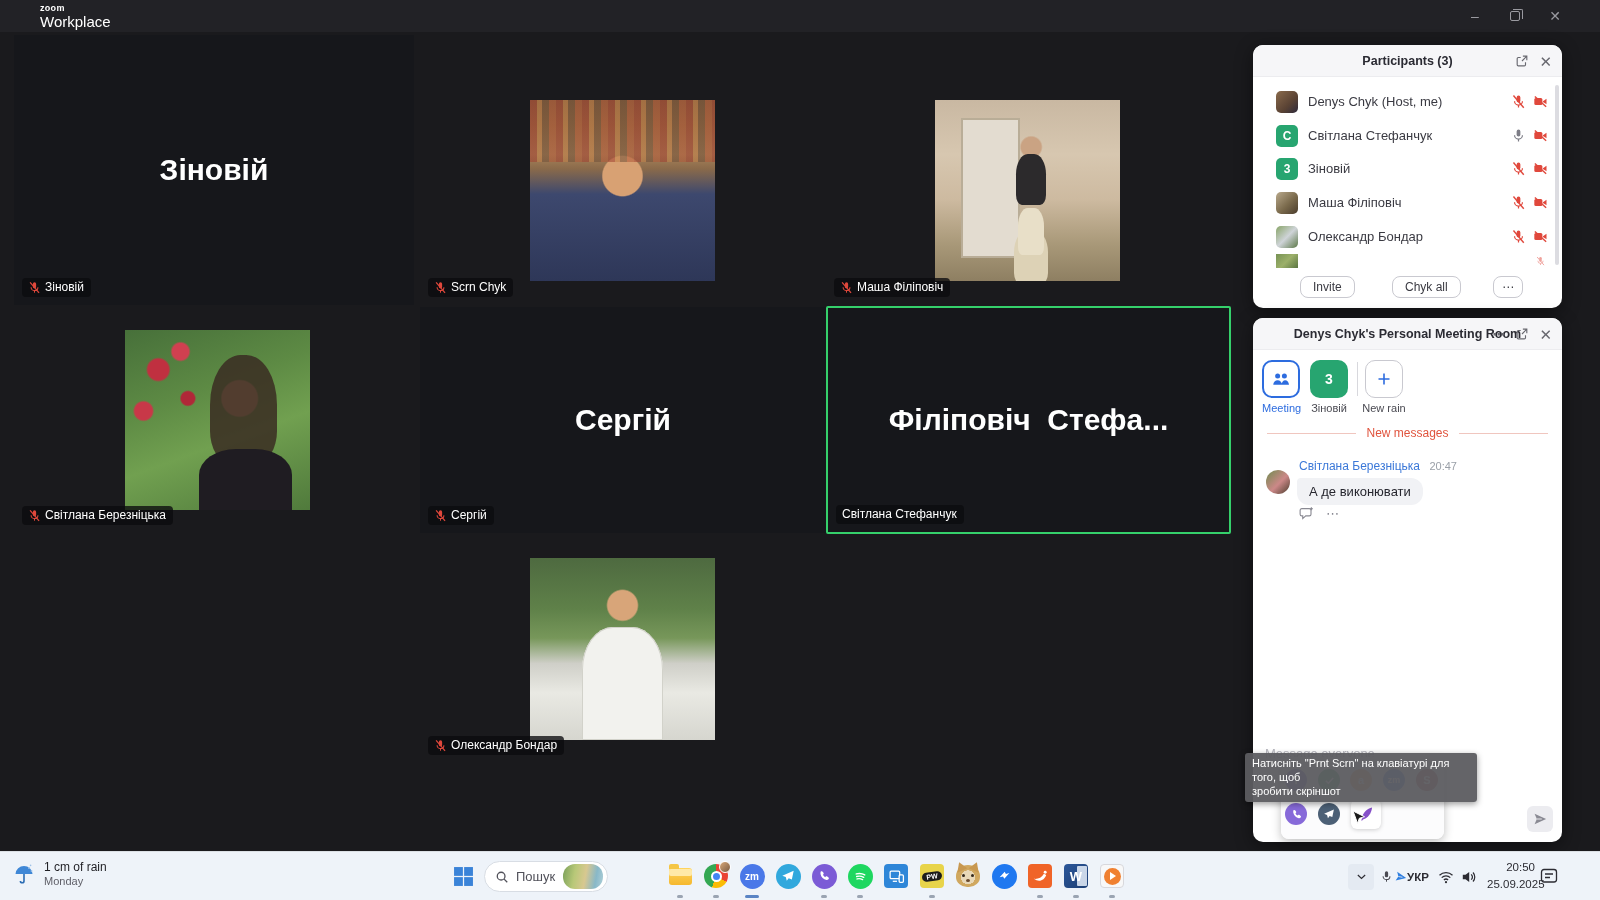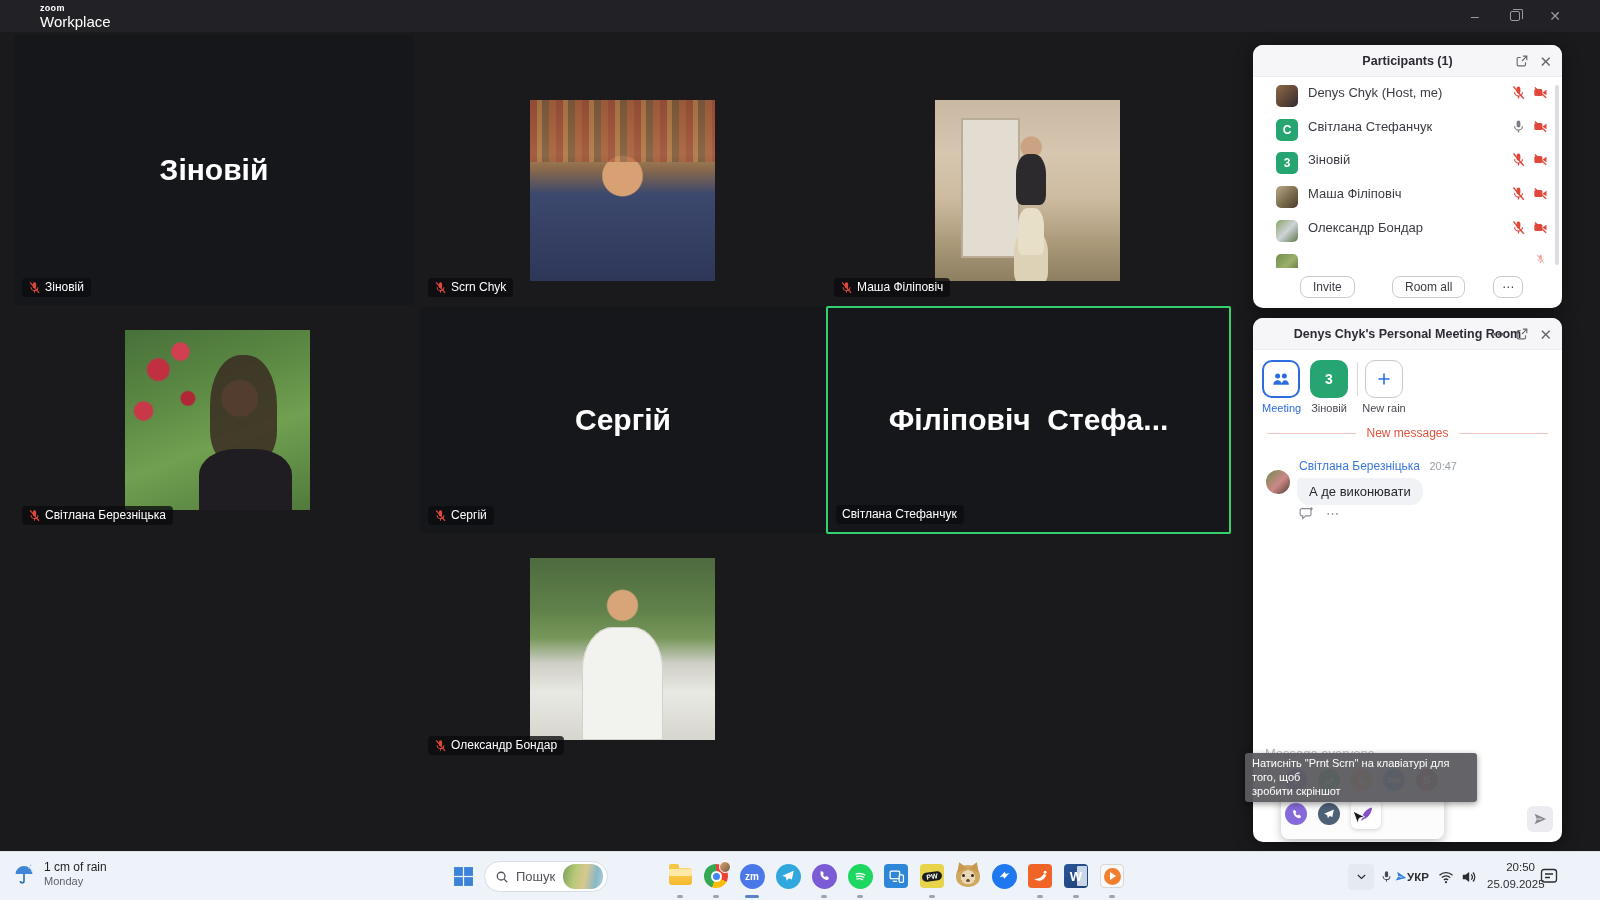--- a/index.html
+++ b/index.html
@@ -51,21 +51,21 @@
   .vid-oleks::before { content:""; position:absolute; left:28%; top:38%; width:44%; height:62%; background:#f2f2ee; border-radius:38% 38% 0 0; box-shadow:inset 0 0 0 1px #d2d2ca; }
 
   
   .panel { position:absolute; background:#fff; border-radius:10px; box-shadow:0 4px 18px rgba(0,0,0,.45); }
   .panel-head { position:absolute; left:0; top:0; right:0; height:32px; background:#f6f6f8; border-radius:10px 10px 0 0; display:flex; align-items:center; justify-content:center; font-size:12.5px; font-weight:bold; color:#2b2b33; border-bottom:1px solid #ececef; }
   .head-ics { position:absolute; right:10px; top:0; height:32px; display:flex; align-items:center; gap:10px; color:#68686f; }
   .head-ics .ic { width:14px; height:14px; }
   .xglyph { font-size:15px; color:#68686f; line-height:1; }
 
   
-  .p-row { position:absolute; left:0; width:100%; height:33px; display:flex; align-items:flex-start; padding:0 14px 0 23px; }
+  .p-row { position:absolute; left:0; width:100%; height:33px; display:flex; align-items:center; padding:0 14px 0 23px; }
   .p-av { width:22px; height:22px; border-radius:5px; flex:0 0 auto; display:flex; align-items:center; justify-content:center; color:#fff; font-size:12px; font-weight:bold; overflow:hidden; }
   .p-name { margin-left:10px; font-size:13px; color:#3a3a42; flex:1 1 auto; white-space:nowrap; overflow:hidden; }
   .p-status { display:flex; gap:7px; align-items:center; }
   .p-status .ic { width:15px; height:15px; }
   .red { color:#e0483c; } .gray { color:#7d7d86; }
   .av-photo1 { background:linear-gradient(135deg,#8a6a4c,#5a4334 60%,#2e2a3c); }
   .av-photo2 { background:linear-gradient(135deg,#b9a98c,#7a6a4c 55%,#4a3c2c); }
   .av-photo3 { background:linear-gradient(135deg,#88a468,#cfd4d8 50%,#5c7848); }
   .av-photo4 { background:linear-gradient(135deg,#6f8c4f,#9cb06a 50%,#4c6838); }
   .av-green { background:#27a570; }
@@ -302,21 +302,21 @@
     <div class="namechip">
       <svg class="ic mic-off-ic">
           <use href="#sym-mic-off"></use>
         </svg>
       <span>Олександр Бондар</span>
     </div>
   </div>
 
   <div class="panel" style="left:1253px;top:45px;width:309px;height:263px;">
     <div class="panel-head">
-      <span>Participants (1)</span>
+      <span>Participants (3)</span>
       <div class="head-ics">
         <svg class="ic">
             <use href="#sym-popout"></use>
           </svg>
         <span class="xglyph">✕</span>
       </div>
     </div>
 
     <div class="p-row" style="top:40px;">
       <div class="p-av av-photo1"></div>
@@ -390,21 +390,21 @@
         <svg class="ic red" style="width:15px;height:10px">
             <use href="#sym-mic-off"></use>
           </svg>
       </div>
     </div>
 
     <div class="p-scroll"></div>
 
     <div class="p-foot">
       <button class="pbtn" style="left:47px;top:8px;">Invite</button>
-      <button class="pbtn" style="left:139px;top:8px;">Room all</button>
+      <button class="pbtn" style="left:139px;top:8px;">Chyk all</button>
       <button class="pbtn" style="left:240px;top:8px;padding:3px 8px;">⋯</button>
     </div>
   </div>
 
   <div class="panel" style="left:1253px;top:318px;width:309px;height:524px;">
     <div class="panel-head">
       <span>Denys Chyk's Personal Meeting Room</span>
       <div class="head-ics">
         <span style="font-size:13px;">⋯</span>
         <svg class="ic">

